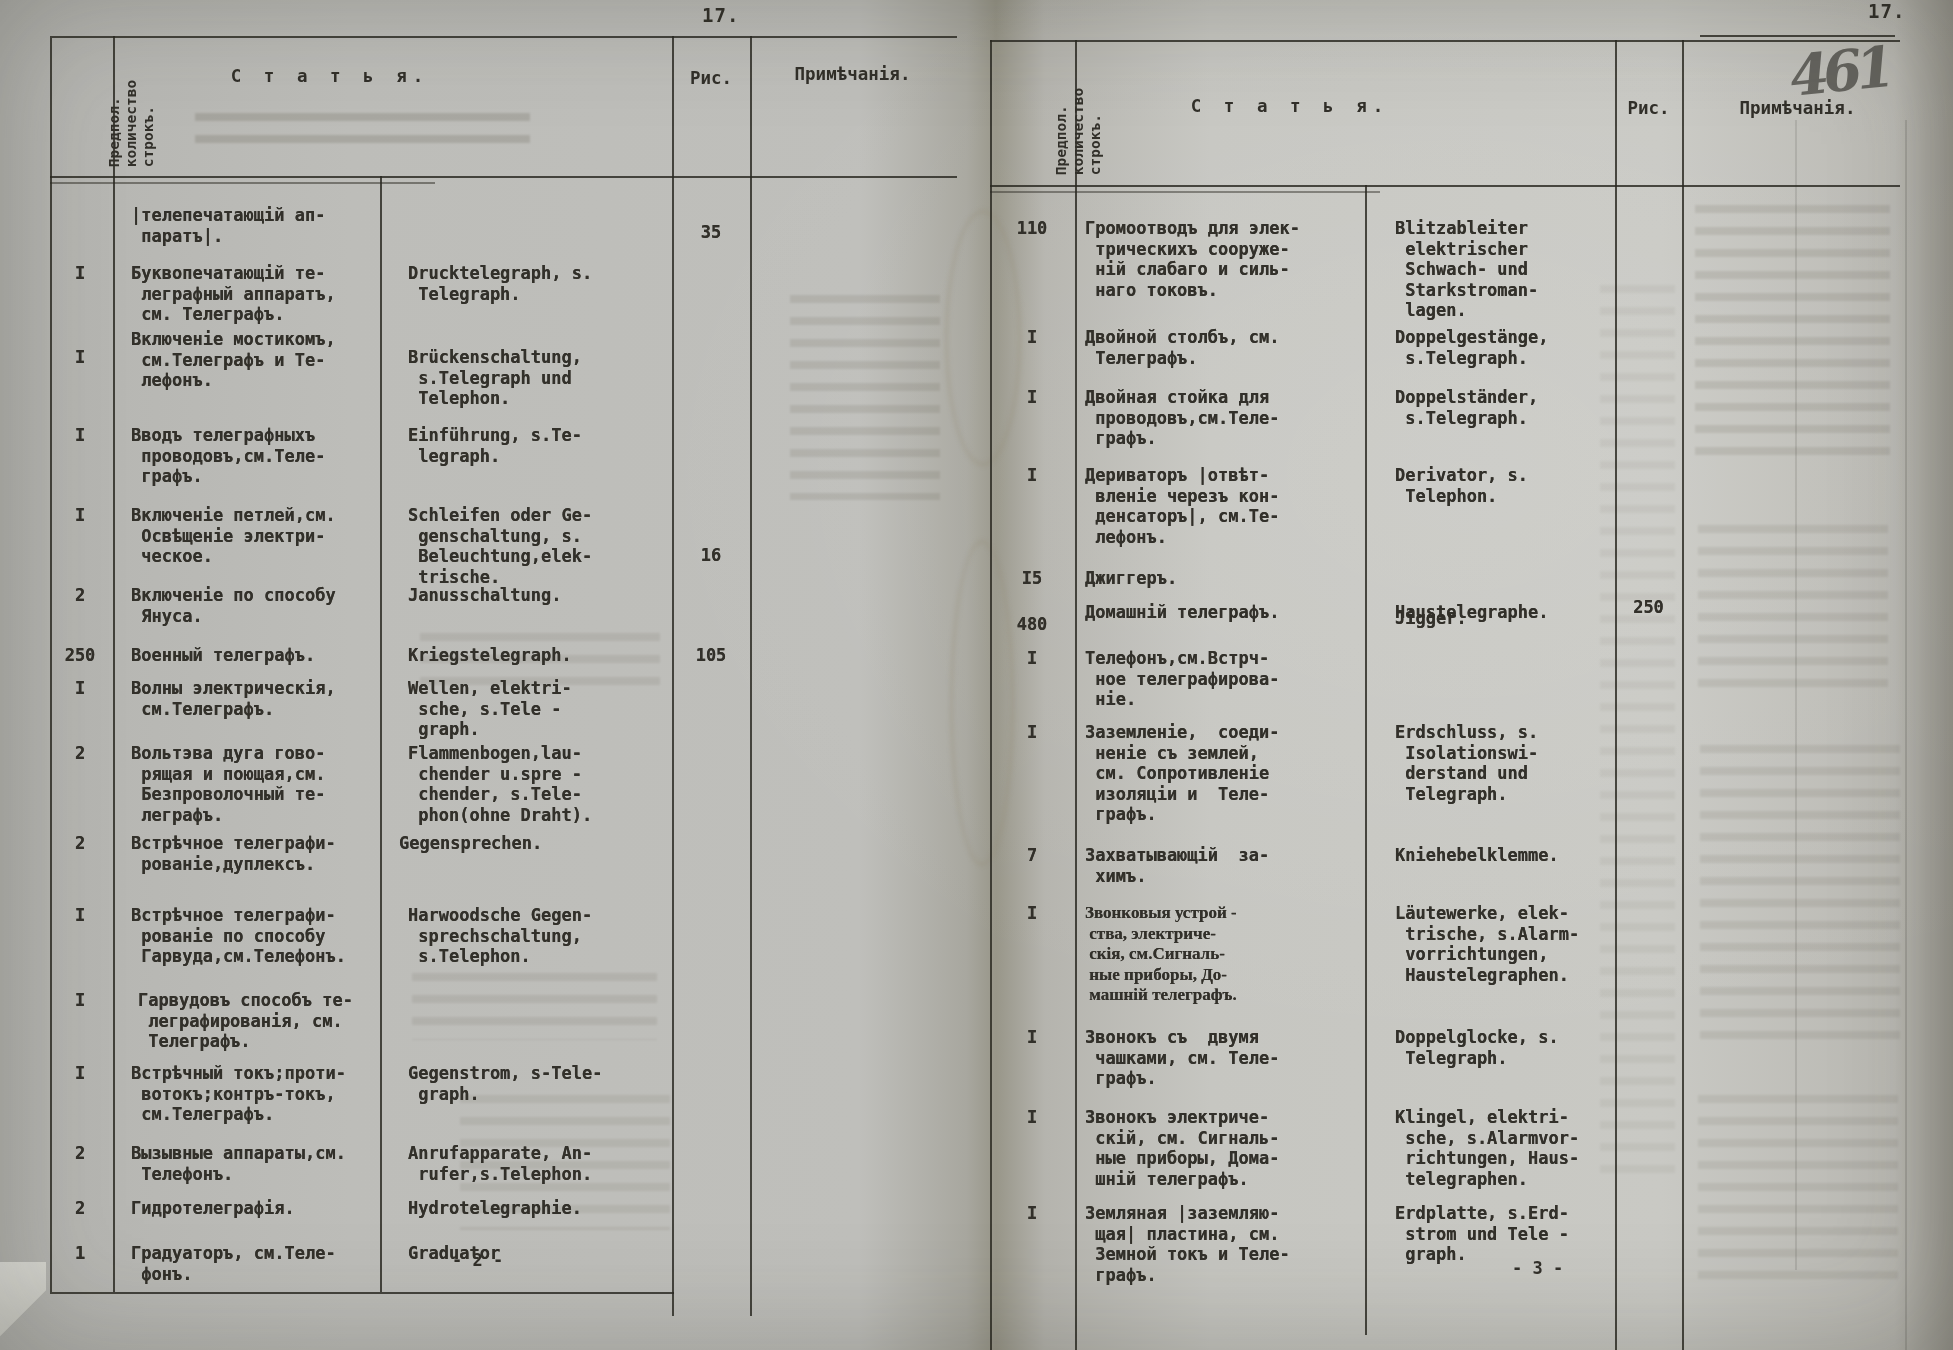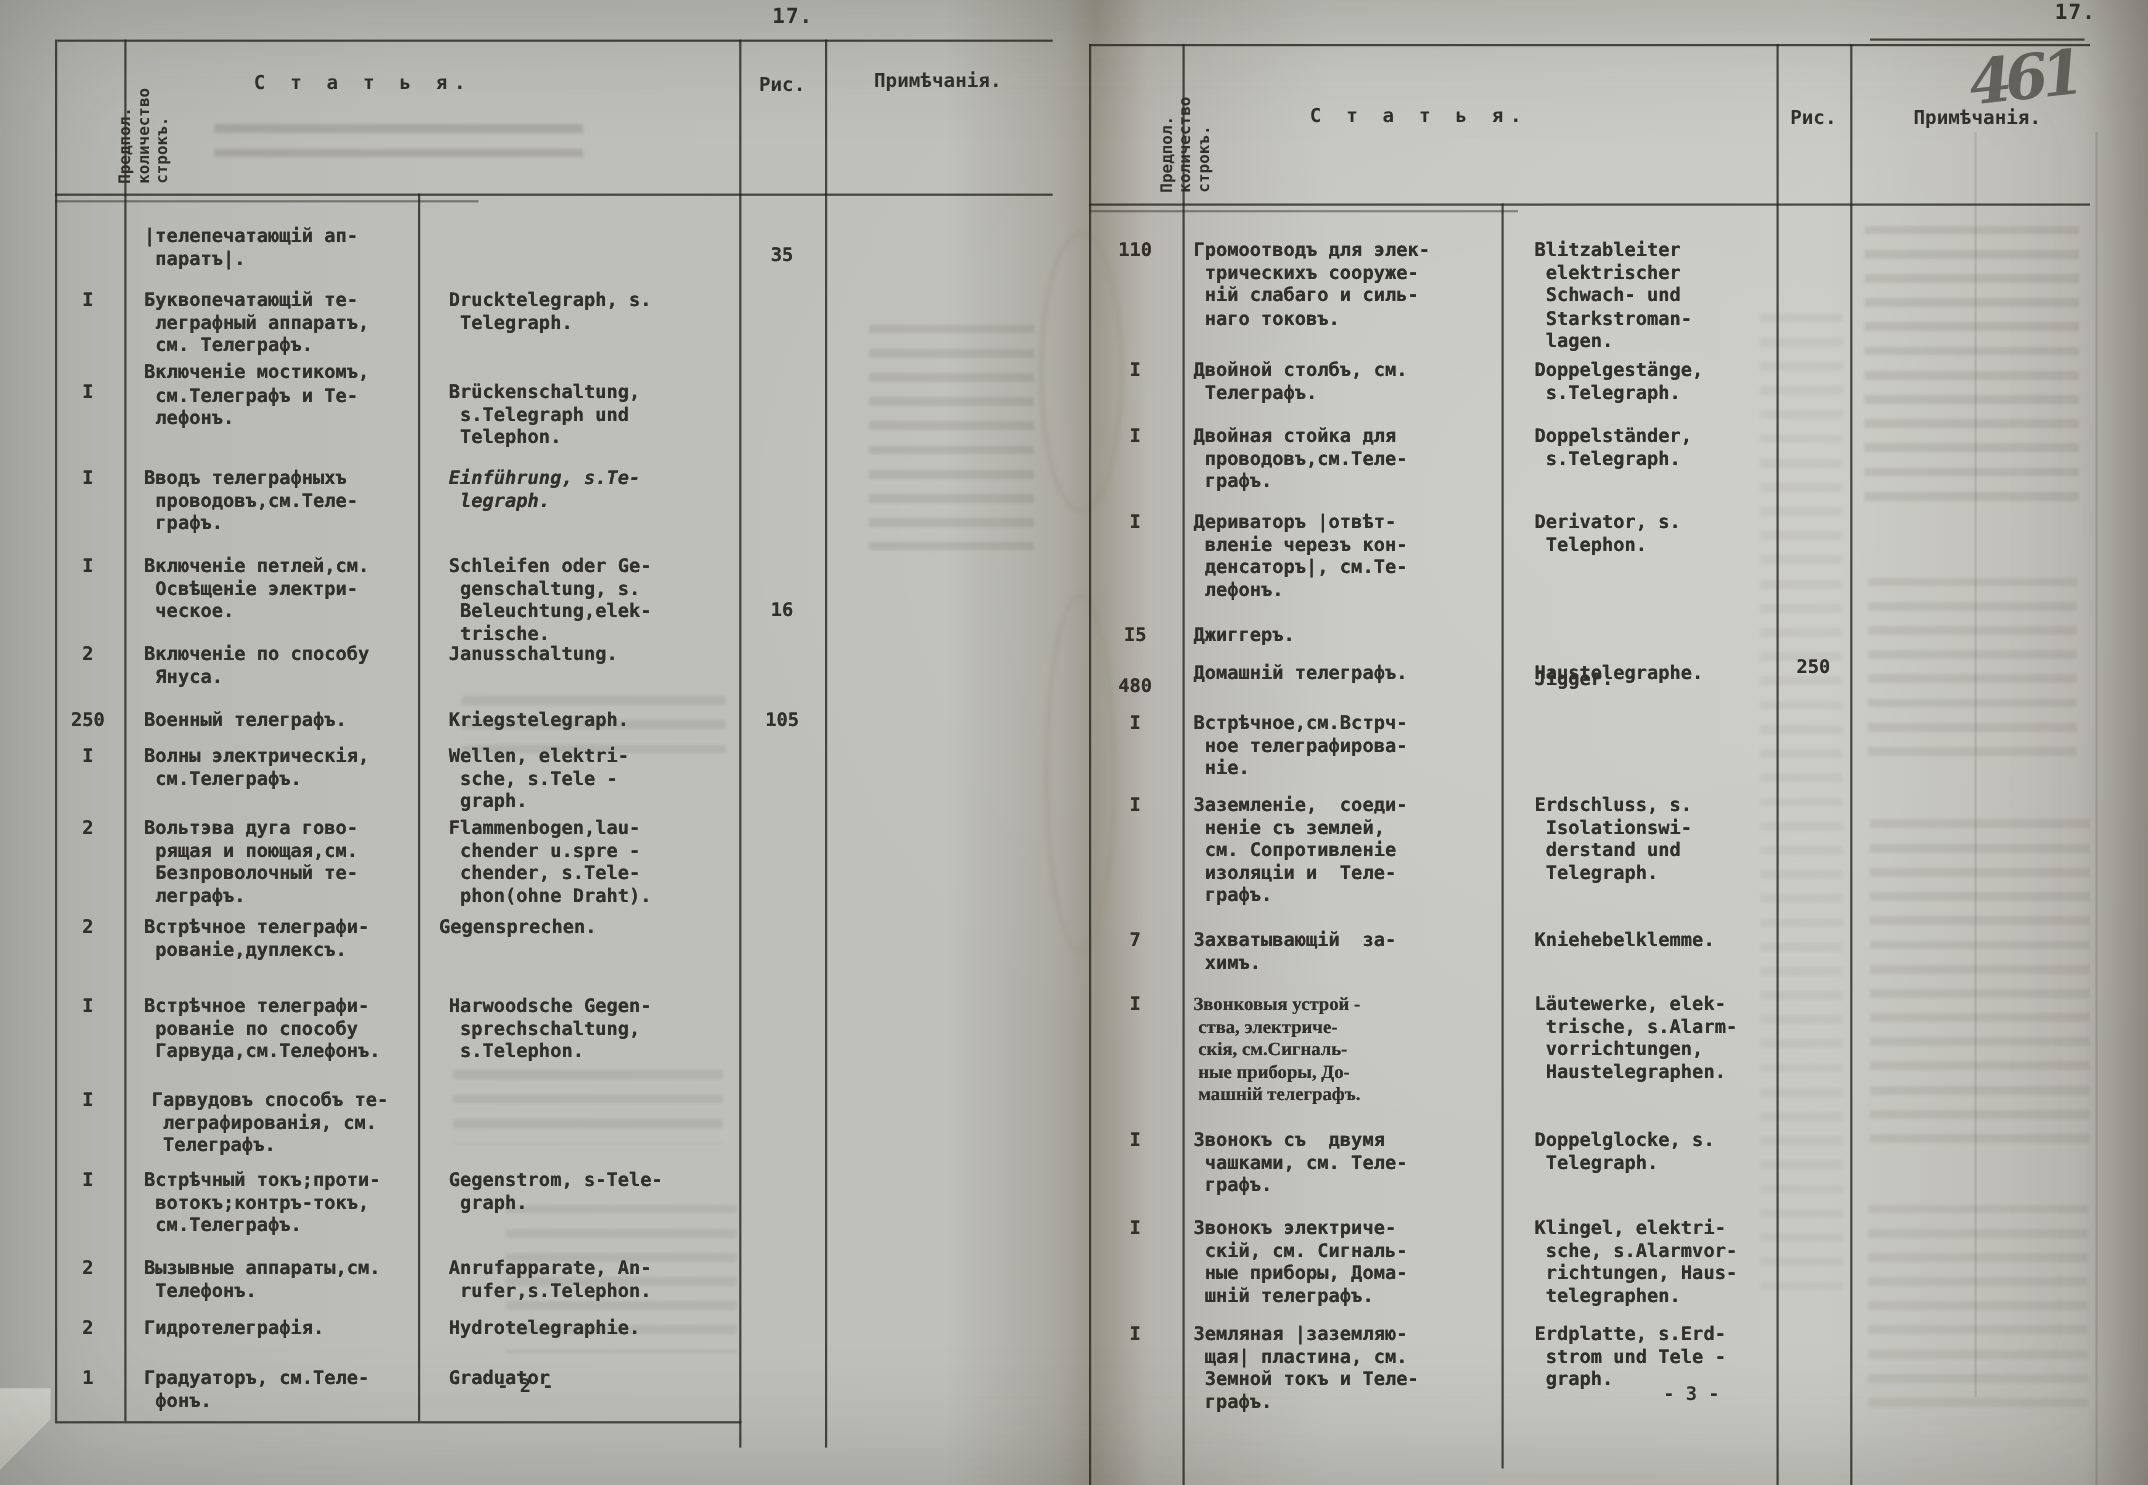--- a/index.html
+++ b/index.html
@@ -88,21 +88,21 @@
         <div class="cell" style="left: 131px; top: 329px;">Включеніе мостикомъ,
  см.Телеграфъ и Те-
  лефонъ.</div>
         <div class="cell" style="left: 408px; top: 347px;">Brückenschaltung,
  s.Telegraph und
  Telephon.</div>
         <div class="cell" style="left: 50px; top: 425px; width: 60px; text-align: center;">I</div>
         <div class="cell" style="left: 131px; top: 425px;">Вводъ телеграфныхъ
  проводовъ,см.Теле-
  графъ.</div>
-        <div class="cell" style="left: 408px; top: 425px; font-style: italic;">Einführung, s.Te-
+        <div class="cell" style="left: 408px; top: 425px;">Einführung, s.Te-
  legraph.</div>
         <div class="cell" style="left: 50px; top: 505px; width: 60px; text-align: center;">I</div>
         <div class="cell" style="left: 131px; top: 505px;">Включеніе петлей,см.
  Освѣщеніе электри-
  ческое.</div>
         <div class="cell" style="left: 408px; top: 505px;">Schleifen oder Ge-
  genschaltung, s.
  Beleuchtung,elek-
  trische.</div>
         <div class="cell" style="left: 672px; top: 545px; width: 78px; text-align: center;">16</div>
@@ -222,21 +222,21 @@
         <div class="cell" style="left: 1395px; top: 465px;">Derivator, s.
  Telephon.</div>
         <div class="cell" style="left: 993px; top: 568px; width: 78px; text-align: center;">I5</div>
         <div class="cell" style="left: 1085px; top: 568px;">Джиггеръ.</div>
         <div class="cell" style="left: 1395px; top: 568px; margin-top: 40px;">Jigger.</div>
         <div class="cell" style="left: 993px; top: 602px; width: 78px; text-align: center; margin-top: 12px;">480</div>
         <div class="cell" style="left: 1085px; top: 602px;">Домашній телеграфъ.</div>
         <div class="cell" style="left: 1395px; top: 602px;">Haustelegraphe.</div>
         <div class="cell" style="left: 1615px; top: 597px; width: 67px; text-align: center;">250</div>
         <div class="cell" style="left: 993px; top: 648px; width: 78px; text-align: center;">I</div>
-        <div class="cell" style="left: 1085px; top: 648px;">Встрѣчное,см.Встрч-
+        <div class="cell" style="left: 1085px; top: 648px;">Телефонъ,см.Встрч-
  ное телеграфирова-
  ніе.</div>
         <div class="cell" style="left: 993px; top: 722px; width: 78px; text-align: center;">I</div>
         <div class="cell" style="left: 1085px; top: 722px;">Заземленіе,  соеди-
  неніе съ землей,
  см. Сопротивленіе
  изоляціи и  Теле-
  графъ.</div>
         <div class="cell" style="left: 1395px; top: 722px;">Erdschluss, s.
  Isolationswi-

